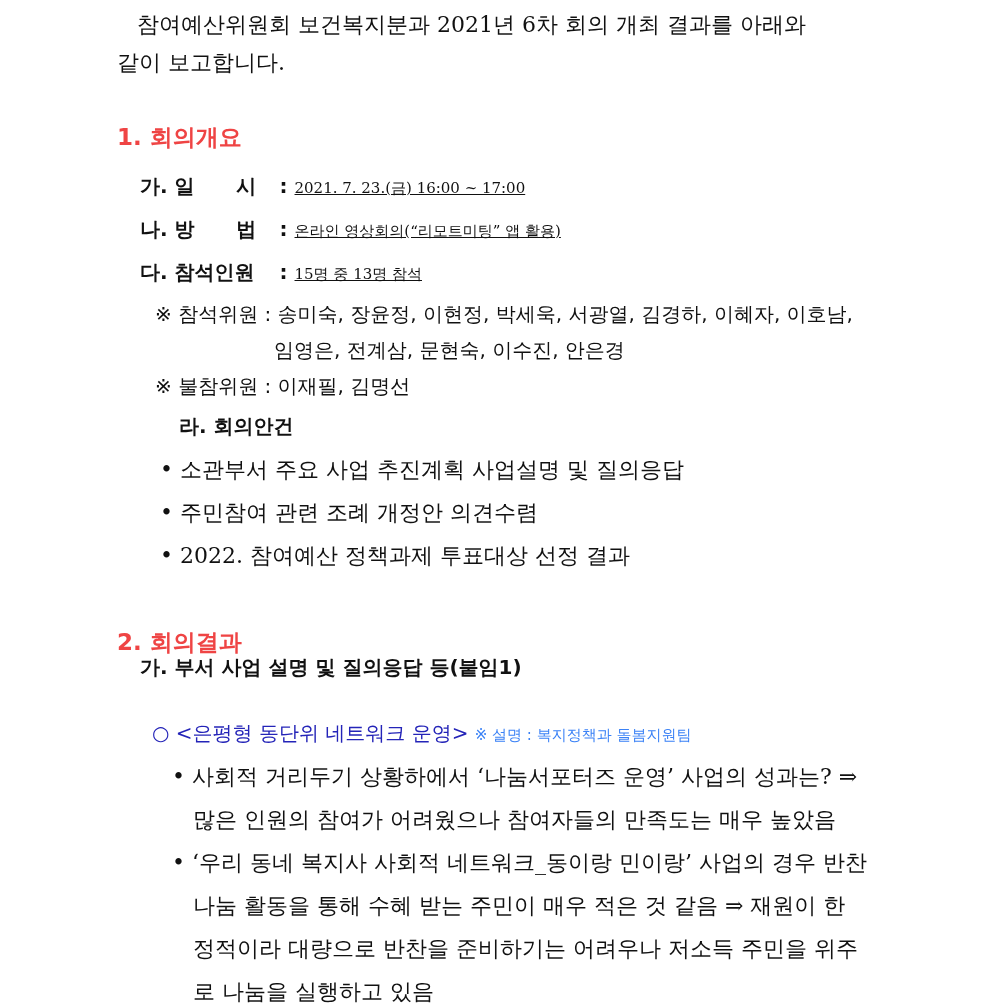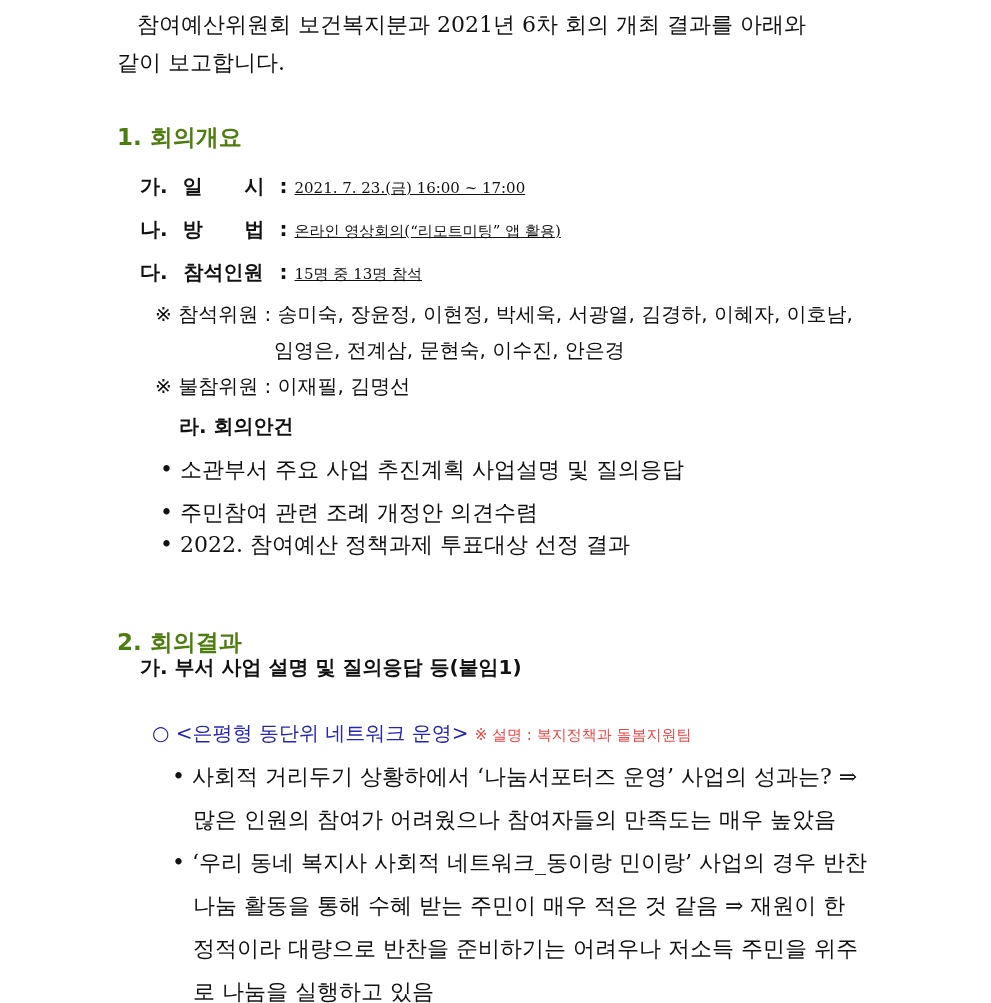--- a/index.html
+++ b/index.html
@@ -1,33 +1,33 @@
 <!DOCTYPE html>
 <html><head>
 <meta charset="utf-8">
 <style>
   html, body { margin: 0; padding: 0; background: #ffffff; }
   body {
     width: 991px; height: 1003px; overflow: hidden; position: relative;
     font-family: "DejaVu Serif", "Liberation Serif", serif;
     color: #111111;
   }
-  .page { position: absolute; left: 0; top: 0; width: 979px; height: 1003px; text-align: center; }
+  .page { position: absolute; left: 0; top: 0; width: 979px; height: 1003px; }
   .line { position: absolute; white-space: nowrap; font-size: 22px; line-height: 30px; }
   .intro { font-size: 22px; }
   .h1 {
     font-family: "DejaVu Sans", "Liberation Sans", sans-serif;
-    font-weight: bold; color: #4d7c0f; font-size: 23px;
+    font-weight: bold; color: #ef4444; font-size: 23px;
   }
   .h2 { font-weight: bold; font-family: "DejaVu Sans", "Liberation Sans", sans-serif; font-size: 20px; }
   .h2 .val { font-weight: normal; font-family: "DejaVu Serif", "Liberation Serif", serif; font-size: 15px; text-decoration: underline; }
   .small { font-size: 20px; line-height: 24px; font-family: "DejaVu Sans", "Liberation Sans", sans-serif; }
   .bullet-item { font-size: 22px; }
   .blue { color: #2424b8; }
-  .note { font-size: 15px; color: #ef4444; font-family: "DejaVu Sans", "Liberation Sans", sans-serif; }
+  .note { font-size: 15px; color: #3b82f6; font-family: "DejaVu Sans", "Liberation Sans", sans-serif; }
   .lbl { display: inline-block; }
 </style>
 </head>
 <body>
 
 <div class="page">
 
   <div class="line intro" style="left:137px; top:10px;">참여예산위원회 보건복지분과 2021년 6차 회의 개최 결과를 아래와</div>
   <div class="line intro" style="left:117px; top:48px;">같이 보고합니다.</div>
 
@@ -75,21 +75,21 @@
   </div>
 
   <div class="line bullet-item" style="left:160px; top:455px;">
     <span>•</span>
     <span>소관부서 주요 사업 추진계획 사업설명 및 질의응답</span>
   </div>
   <div class="line bullet-item" style="left:160px; top:498px;">
     <span>•</span>
     <span>주민참여 관련 조례 개정안 의견수렴</span>
   </div>
-  <div class="line bullet-item" style="left:160px; top:530px;">
+  <div class="line bullet-item" style="left:160px; top:541px;">
     <span>•</span>
     <span>2022. 참여예산 정책과제 투표대상 선정 결과</span>
   </div>
 
   <div class="line h1" style="left:117px; top:627px;">2. 회의결과</div>
 
   <div class="line h2" style="left:140px; top:652px;">
     <span>가.</span>
     <span>부서 사업 설명 및 질의응답 등(붙임1)</span>
   </div>

